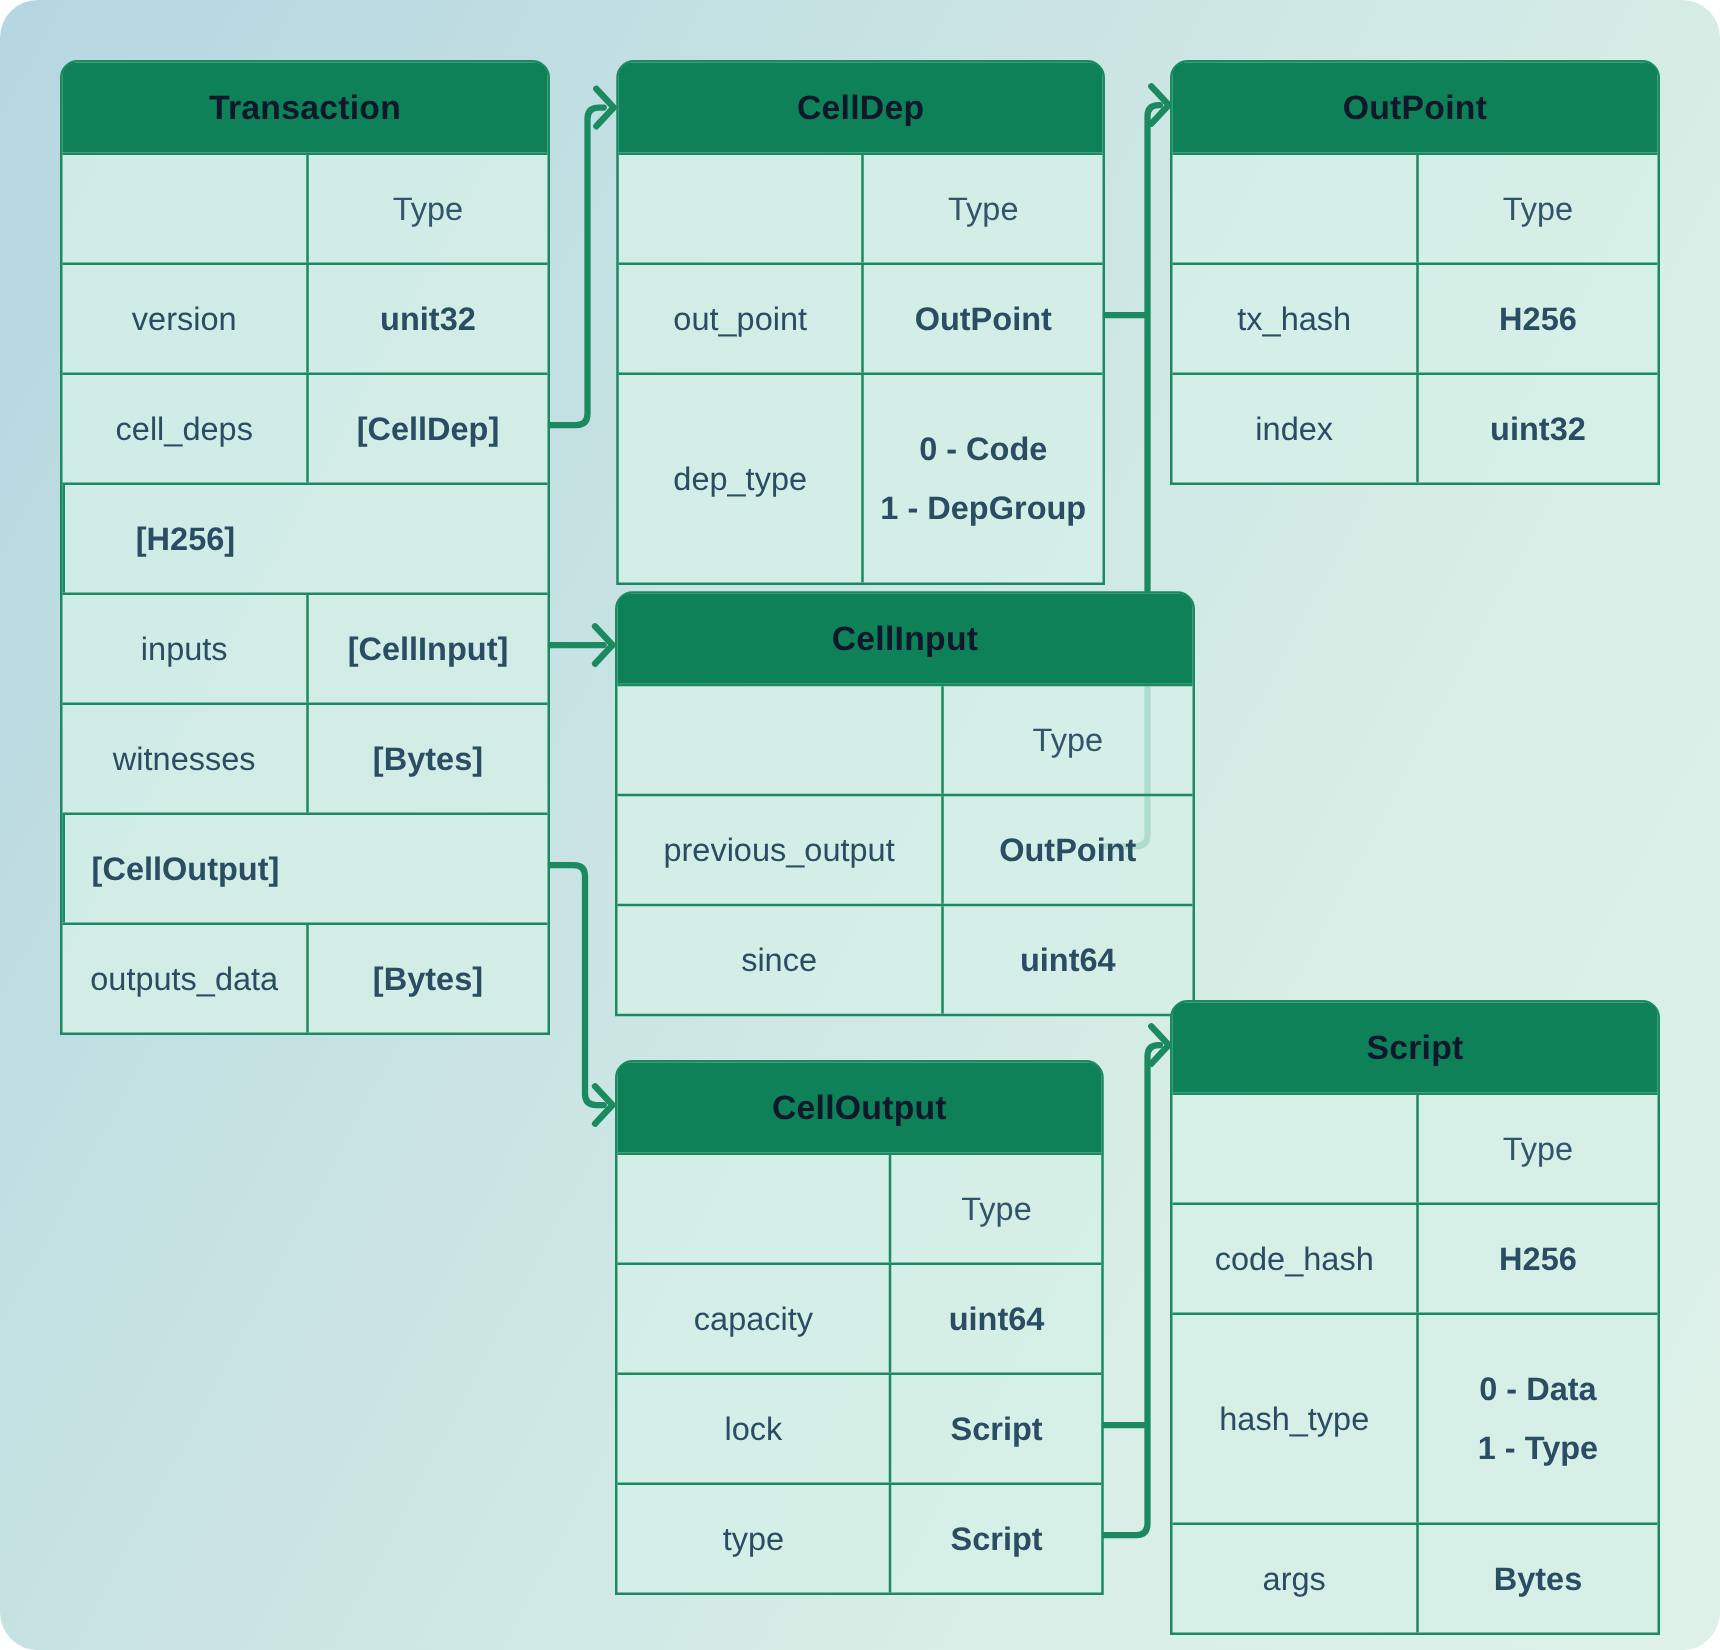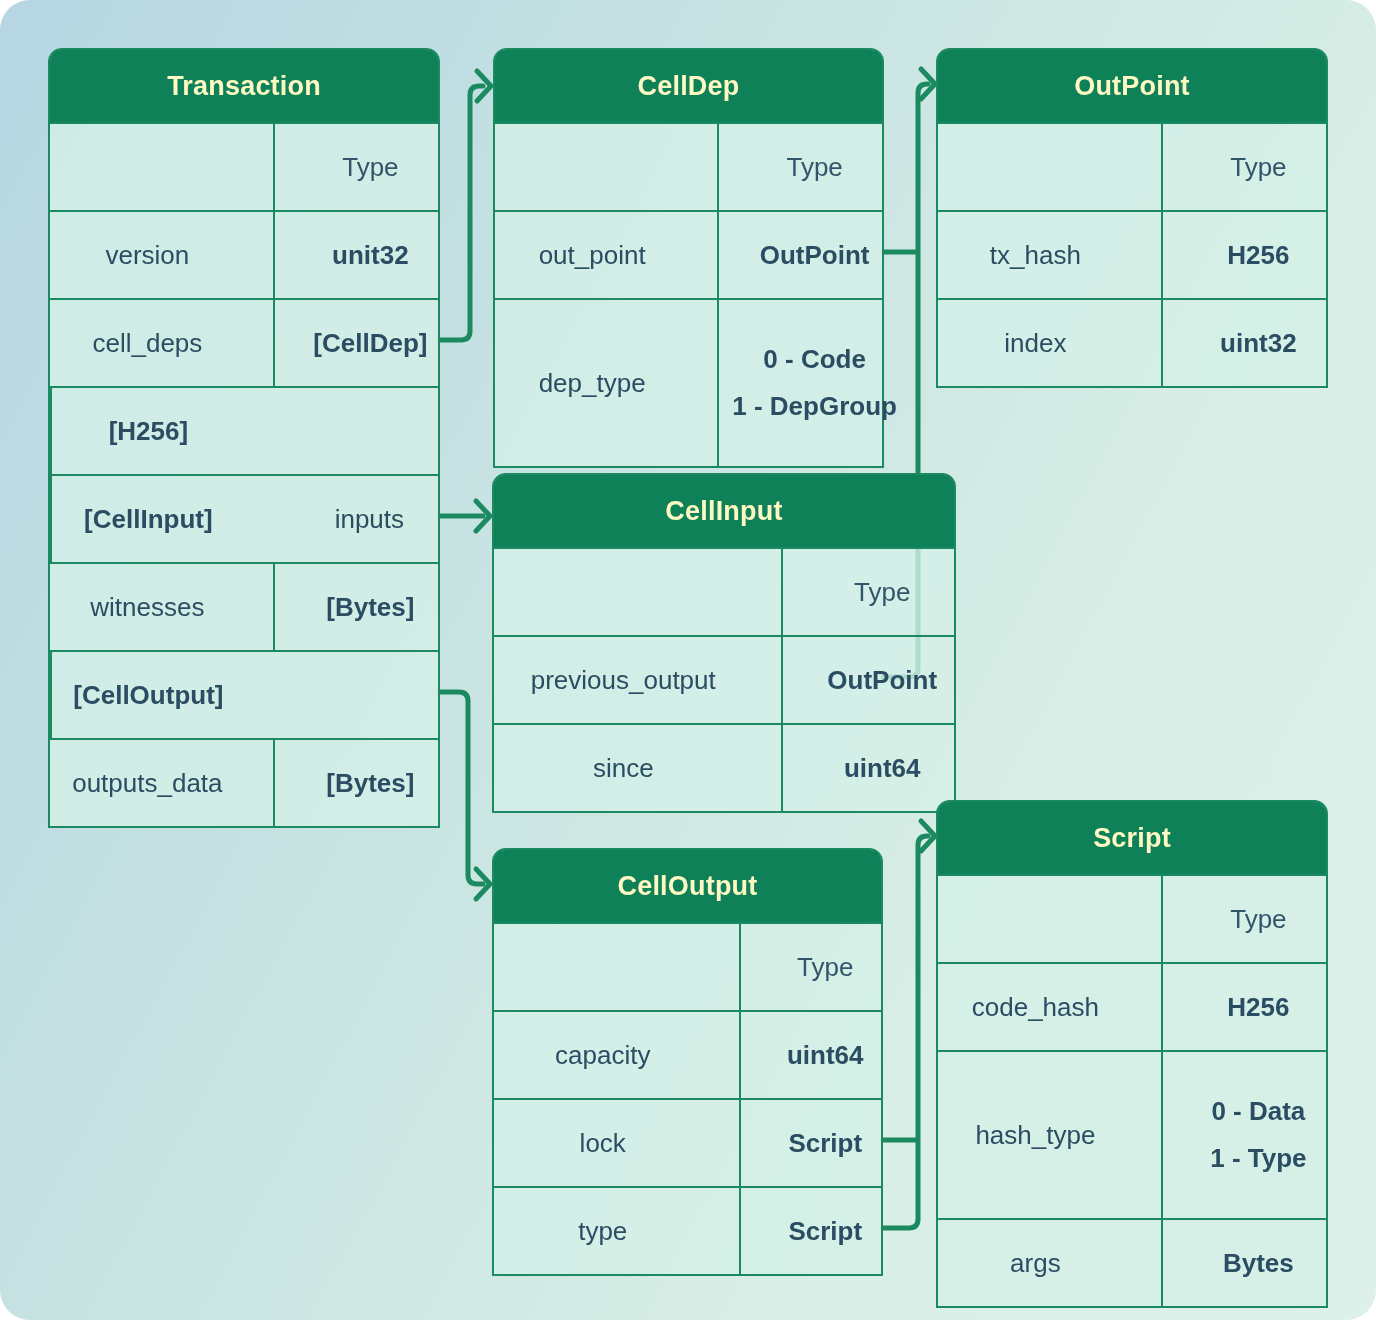--- a/index.html
+++ b/index.html
@@ -30,31 +30,30 @@
   .tbl{
     position:absolute;
     border:2px solid var(--line);
     border-radius:14px 14px 0 0;
     background:var(--cellbg);
   }
   .tbl-header{
     height:72px;
     background:var(--hdr);
     border-radius:11px 11px 0 0;
-    color:#fef9c3;
+    color:#0f172a;
     font-size:27px;font-weight:700;
     display:flex;align-items:center;justify-content:center;
     letter-spacing:0.2px;
   }
   .tbl-row{
     display:grid;
     grid-template-columns:50.2% 49.8%;
     height:88px;
     border-top:2px solid var(--line);
-    gap:28px;
   }
   .tbl-row.tall{height:168px;}
   .wide .tbl-row{grid-template-columns:56.2% 43.8%;}
   .cell{
     display:flex;align-items:center;justify-content:center;
     font-size:26px;color:var(--txt);
     text-align:center;
   }
   .cell.value{
     border-left:2px solid var(--line);
@@ -102,22 +101,22 @@
       <div class="cell value">unit32</div>
     </div>
     <div class="tbl-row">
       <div class="cell label">cell_deps</div>
       <div class="cell value">[CellDep]</div>
     </div>
     <div class="tbl-row">
       <div class="cell value">[H256]</div>
     </div>
     <div class="tbl-row">
+      <div class="cell label">inputs</div>
       <div class="cell value">[CellInput]</div>
-      <div class="cell label">inputs</div>
     </div>
     <div class="tbl-row">
       <div class="cell label">witnesses</div>
       <div class="cell value">[Bytes]</div>
     </div>
     <div class="tbl-row">
       <div class="cell value">[CellOutput]</div>
     </div>
     <div class="tbl-row">
       <div class="cell label">outputs_data</div>

